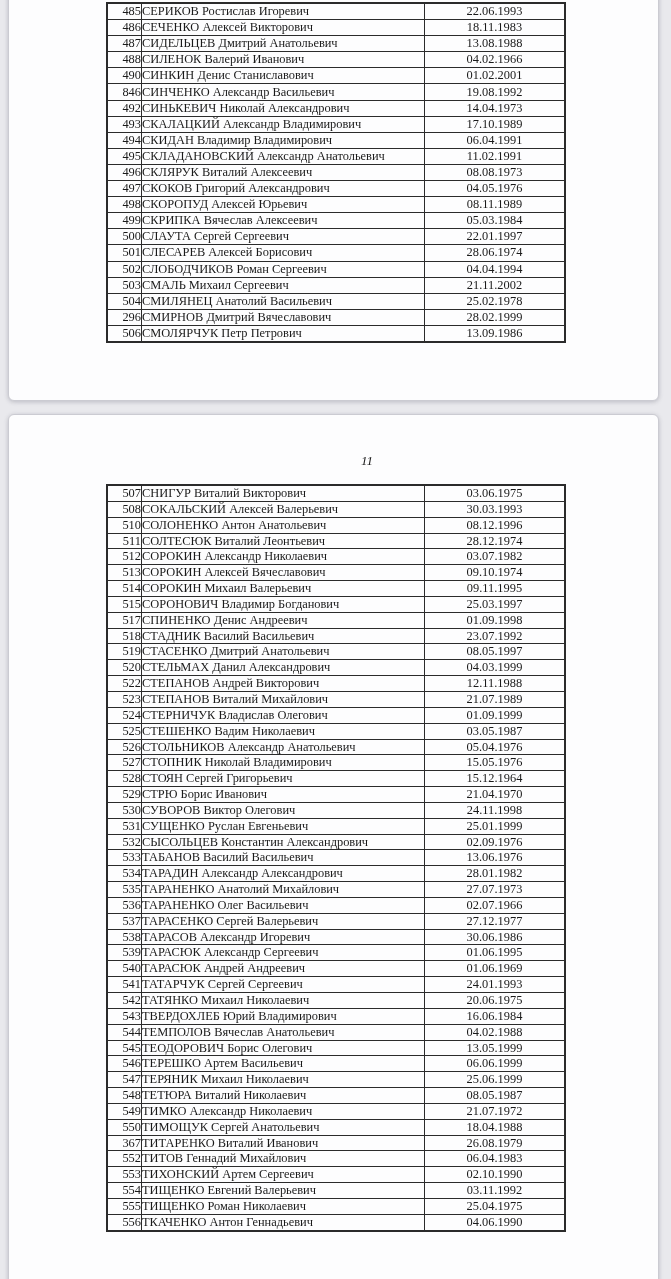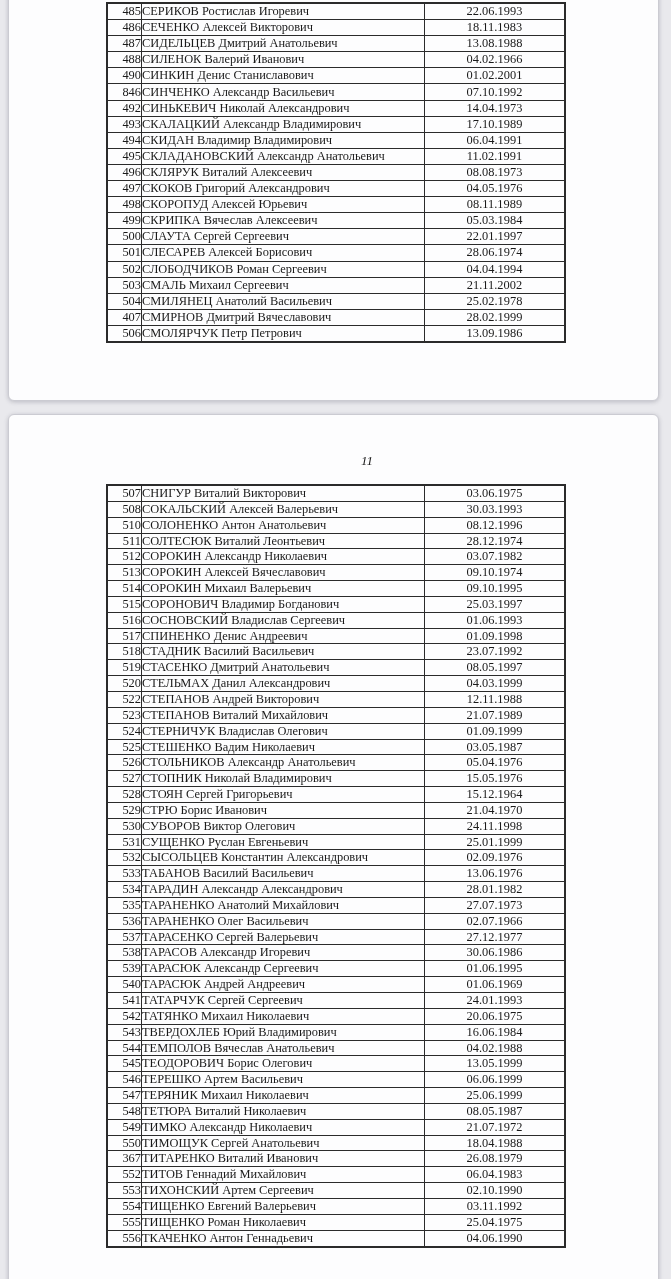--- a/index.html
+++ b/index.html
@@ -69,21 +69,21 @@
           <td class="c-dob">04.02.1966</td>
         </tr>
         <tr>
           <td class="c-num">490</td>
           <td class="c-name">СИНКИН Денис Станиславович</td>
           <td class="c-dob">01.02.2001</td>
         </tr>
         <tr>
           <td class="c-num">846</td>
           <td class="c-name">СИНЧЕНКО Александр Васильевич</td>
-          <td class="c-dob">07.10.1992</td>
+          <td class="c-dob">19.08.1992</td>
         </tr>
         <tr>
           <td class="c-num">492</td>
           <td class="c-name">СИНЬКЕВИЧ Николай Александрович</td>
           <td class="c-dob">14.04.1973</td>
         </tr>
         <tr>
           <td class="c-num">493</td>
           <td class="c-name">СКАЛАЦКИЙ Александр Владимирович</td>
           <td class="c-dob">17.10.1989</td>
@@ -137,21 +137,21 @@
           <td class="c-num">503</td>
           <td class="c-name">СМАЛЬ Михаил Сергеевич</td>
           <td class="c-dob">21.11.2002</td>
         </tr>
         <tr>
           <td class="c-num">504</td>
           <td class="c-name">СМИЛЯНЕЦ Анатолий Васильевич</td>
           <td class="c-dob">25.02.1978</td>
         </tr>
         <tr>
-          <td class="c-num">407</td>
+          <td class="c-num">296</td>
           <td class="c-name">СМИРНОВ Дмитрий Вячеславович</td>
           <td class="c-dob">28.02.1999</td>
         </tr>
         <tr>
           <td class="c-num">506</td>
           <td class="c-name">СМОЛЯРЧУК Петр Петрович</td>
           <td class="c-dob">13.09.1986</td>
         </tr>
       </tbody>
   </table>
@@ -187,31 +187,26 @@
           <td class="c-dob">03.07.1982</td>
         </tr>
         <tr>
           <td class="c-num">513</td>
           <td class="c-name">СОРОКИН Алексей Вячеславович</td>
           <td class="c-dob">09.10.1974</td>
         </tr>
         <tr>
           <td class="c-num">514</td>
           <td class="c-name">СОРОКИН Михаил Валерьевич</td>
-          <td class="c-dob">09.10.1995</td>
+          <td class="c-dob">09.11.1995</td>
         </tr>
         <tr>
           <td class="c-num">515</td>
           <td class="c-name">СОРОНОВИЧ Владимир Богданович</td>
           <td class="c-dob">25.03.1997</td>
-        </tr>
-        <tr>
-          <td class="c-num">516</td>
-          <td class="c-name">СОСНОВСКИЙ Владислав Сергеевич</td>
-          <td class="c-dob">01.06.1993</td>
         </tr>
         <tr>
           <td class="c-num">517</td>
           <td class="c-name">СПИНЕНКО Денис Андреевич</td>
           <td class="c-dob">01.09.1998</td>
         </tr>
         <tr>
           <td class="c-num">518</td>
           <td class="c-name">СТАДНИК Василий Васильевич</td>
           <td class="c-dob">23.07.1992</td>

